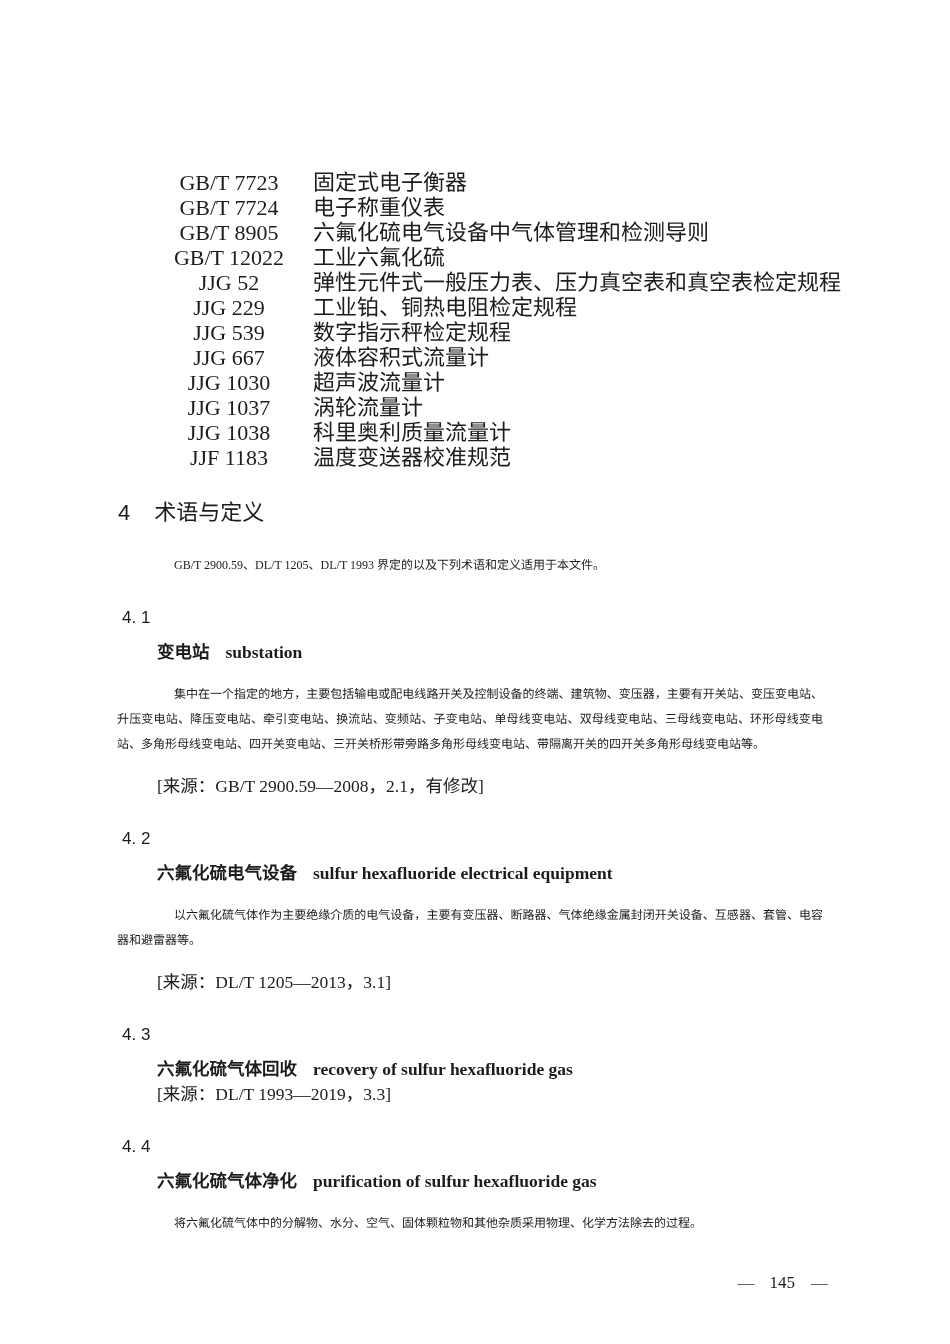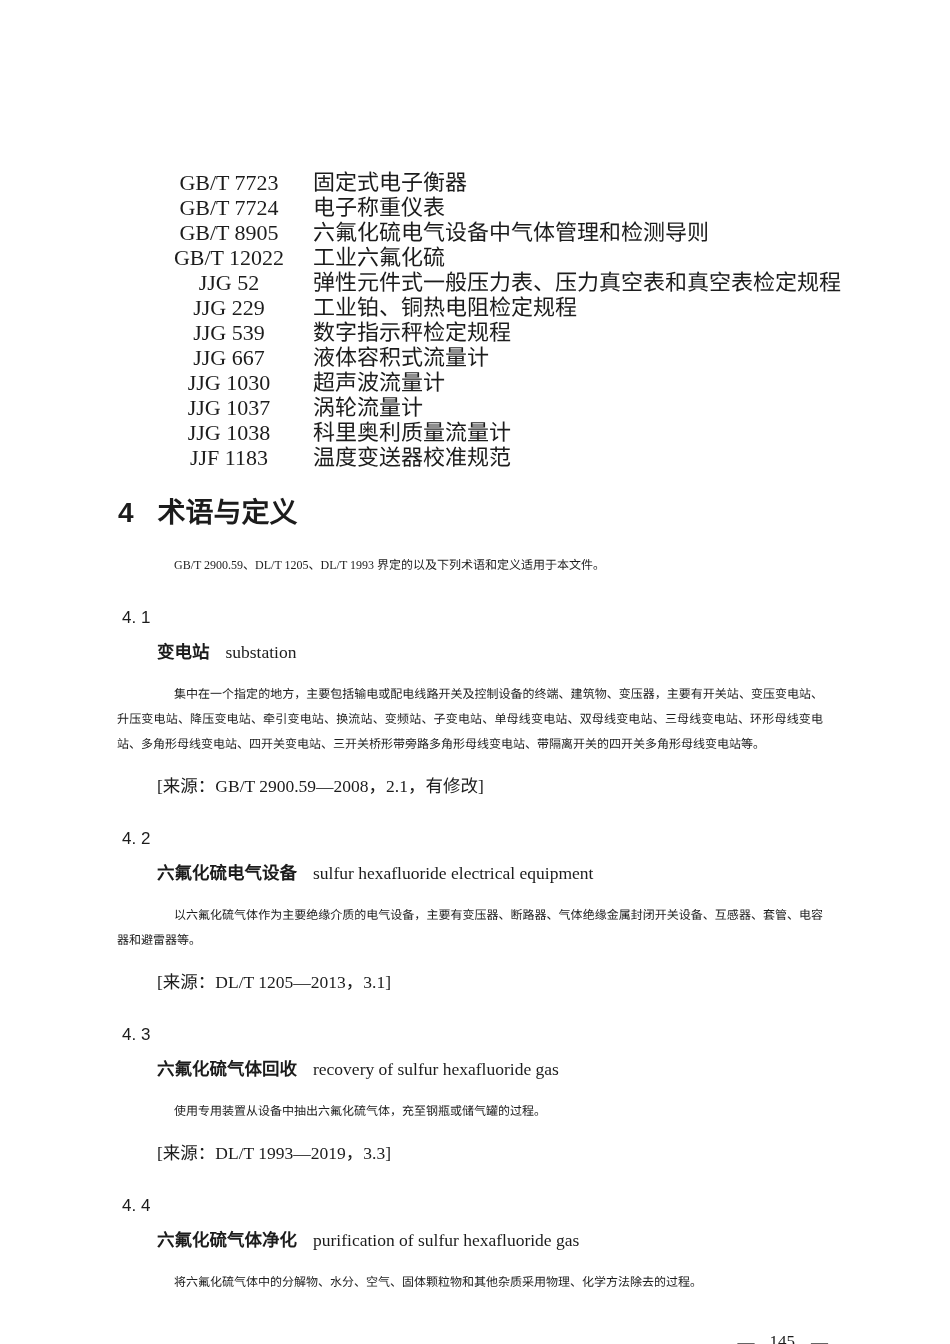--- a/index.html
+++ b/index.html
@@ -36,22 +36,22 @@
     width: 168px;
     white-space: nowrap;
   }
   .ref-title { white-space: nowrap; }
 
   
   .clause-heading {
     margin: 30px 0 0 0;
     padding-left: 18px;
     font-family: "Liberation Sans", "DejaVu Sans", sans-serif;
-    font-weight: bold;
-    font-size: 28px;
+    font-weight: normal;
+    font-size: 22px;
     line-height: 25px;
   }
   .clause-heading .num { margin-right: 24px; }
 
   
   .body-para {
     margin: 17px;
     font-size: 12px;
     line-height: 25px;
     text-align: justify;
@@ -74,20 +74,21 @@
     font-size: 17.5px;
   }
   .term-zh {
     font-family: Liberation Serif, serif;
     font-weight: bold;
     text-align: center;
   }
   .term-en {
     margin-left: 16px;
     font-family: "Liberation Serif", "DejaVu Serif", serif;
+    font-weight: bold;
   }
   .source-line {
     margin: 0;
     padding-left: 57px;
     font-size: 17.5px;
     line-height: 25px;
   }
   .source-spaced { margin-top: 17px; }
 
   
@@ -181,21 +182,20 @@
     </div>
     <p class="body-para">以六氟化硫气体作为主要绝缘介质的电气设备，主要有变压器、断路器、气体绝缘金属封闭开关设备、互感器、套管、电容器和避雷器等。</p>
     <p class="source-line">[来源：DL/T 1205—2013，3.1]</p>
   </div>
 
   <div class="term-block">
     <div class="clause-num">4. 3</div>
     <div class="term-line">
       <span class="term-zh">六氟化硫气体回收</span><span class="term-en">recovery of sulfur hexafluoride gas</span>
     </div>
-    <p class="body-para">使用专用装置从设备中抽出六氟化硫气体，充至钢瓶或储气罐的过程。</p>
     <p class="source-line">[来源：DL/T 1993—2019，3.3]</p>
   </div>
 
   <div class="term-block">
     <div class="clause-num">4. 4</div>
     <div class="term-line">
       <span class="term-zh">六氟化硫气体净化</span><span class="term-en">purification of sulfur hexafluoride gas</span>
     </div>
     <p class="body-para">将六氟化硫气体中的分解物、水分、空气、固体颗粒物和其他杂质采用物理、化学方法除去的过程。</p>
   </div>

